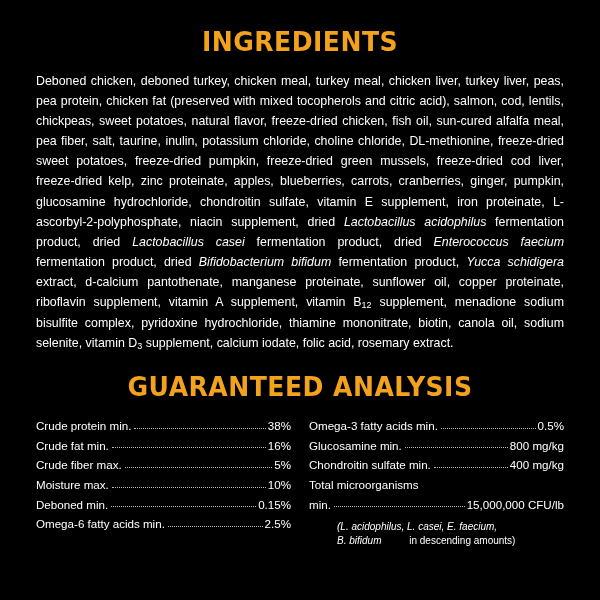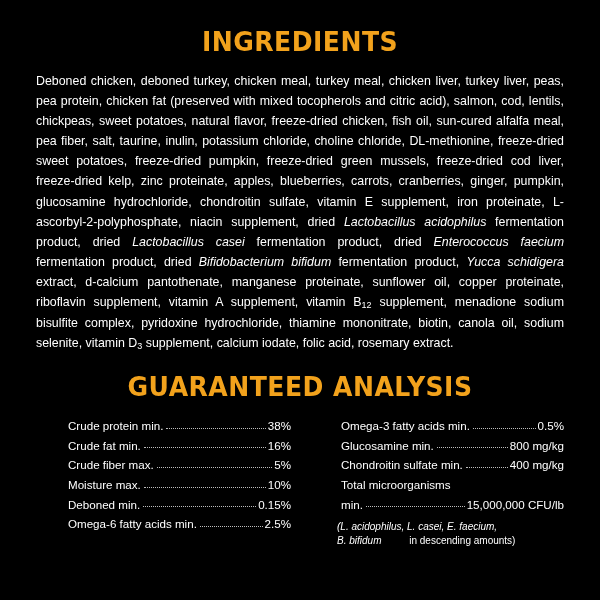--- a/index.html
+++ b/index.html
@@ -56,21 +56,20 @@
     line-height: 1.0;
   }
   .ga-col {
     flex: 1 1 50%;
   }
   .ga-row {
     display: flex;
     align-items: flex-end;
     white-space: nowrap;
     padding: 4px 0 4px 0;
-    margin-left: 32px;
   }
   .ga-label {
     flex: 0 0 auto;
   }
   .ga-dots {
     flex: 1 1 auto;
     overflow: hidden;
     margin: 0 2px 3px 3px;
     border-bottom: 1px dotted #bdbdbd;
     height: 1px;

